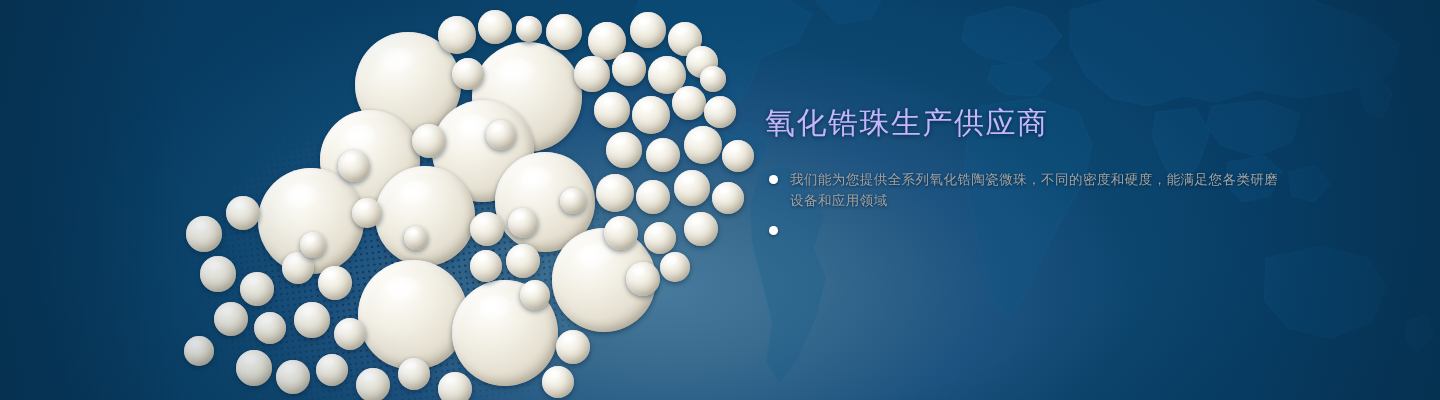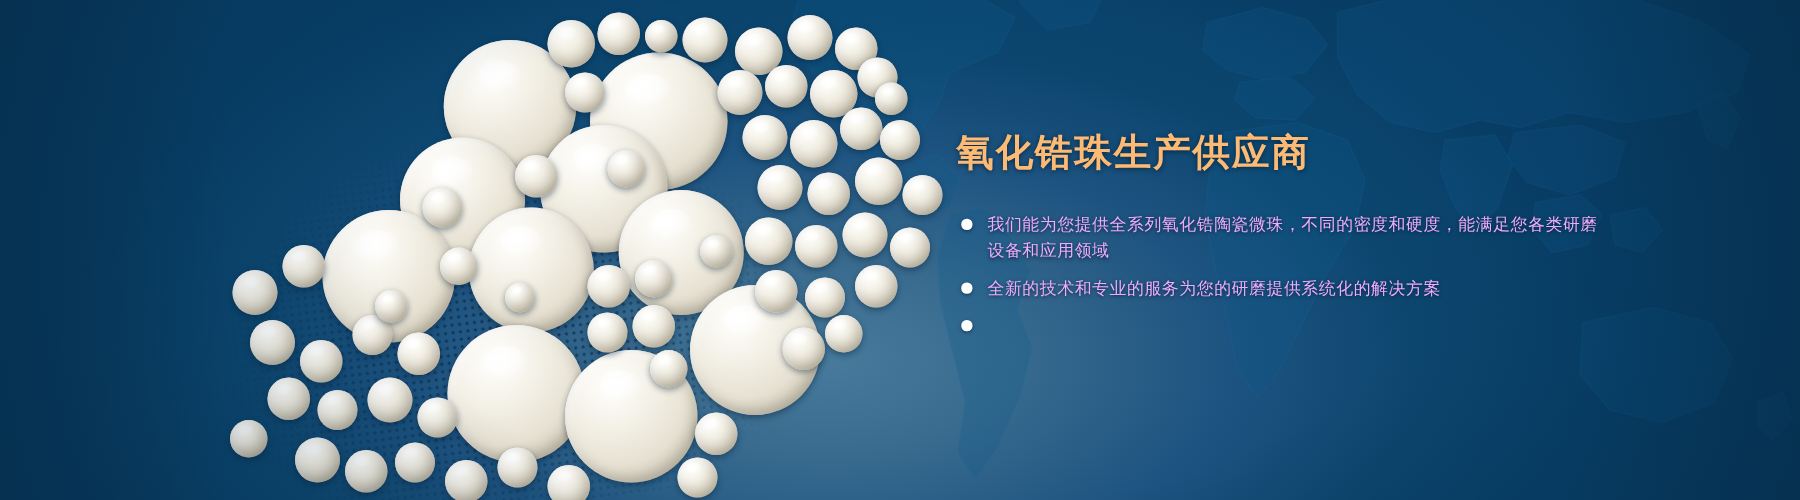--- a/index.html
+++ b/index.html
@@ -74,38 +74,38 @@
   .bead.sm::after{left:24%;top:14%;width:36%;height:28%;}
 
   
   .content{
     position:absolute;left:765px;top:104px;
     width:520px;
   }
   .title{
     margin:0;
     font-size:30px;
-    font-weight:700;
+    font-weight:400;
     letter-spacing:1.5px;
-    color:#fdba74;
+    color:#c4b5fd;
     line-height:1.25;
     text-shadow:0 1px 4px rgba(2,26,48,.75);
   }
   .bullets{
     list-style:none;
     margin:27px 0 0 0;padding:0;
   }
   .bullets li{
     position:relative;
     padding-left:25px;
     margin-bottom:9px;
     font-size:13.5px;
     line-height:21px;
     letter-spacing:.45px;
-    color:#f0abfc;
+    color:#a3a3a3;
     text-shadow:0 1px 3px rgba(2,26,48,.80);
   }
   .bullets li:last-child{margin-bottom:0;}
   .dot{
     position:absolute;left:4px;top:6.5px;
     width:8.5px;height:8.5px;border-radius:50%;
     background:#ffffff;
     box-shadow:0 1px 3px rgba(2,26,48,.6);
   }
 </style>
@@ -231,21 +231,17 @@
 
   <div class="content">
     <h1 class="title">氧化锆珠生产供应商</h1>
     <ul class="bullets">
       <li>
         <span class="dot"></span>
         <span>我们能为您提供全系列氧化锆陶瓷微珠，不同的密度和硬度，能满足您各类研磨设备和应用领域</span>
       </li>
       <li>
         <span class="dot"></span>
-        <span>全新的技术和专业的服务为您的研磨提供系统化的解决方案</span>
-      </li>
-      <li>
-        <span class="dot"></span>
       </li>
     </ul>
   </div>
 
 </div>
 
 </body></html>

